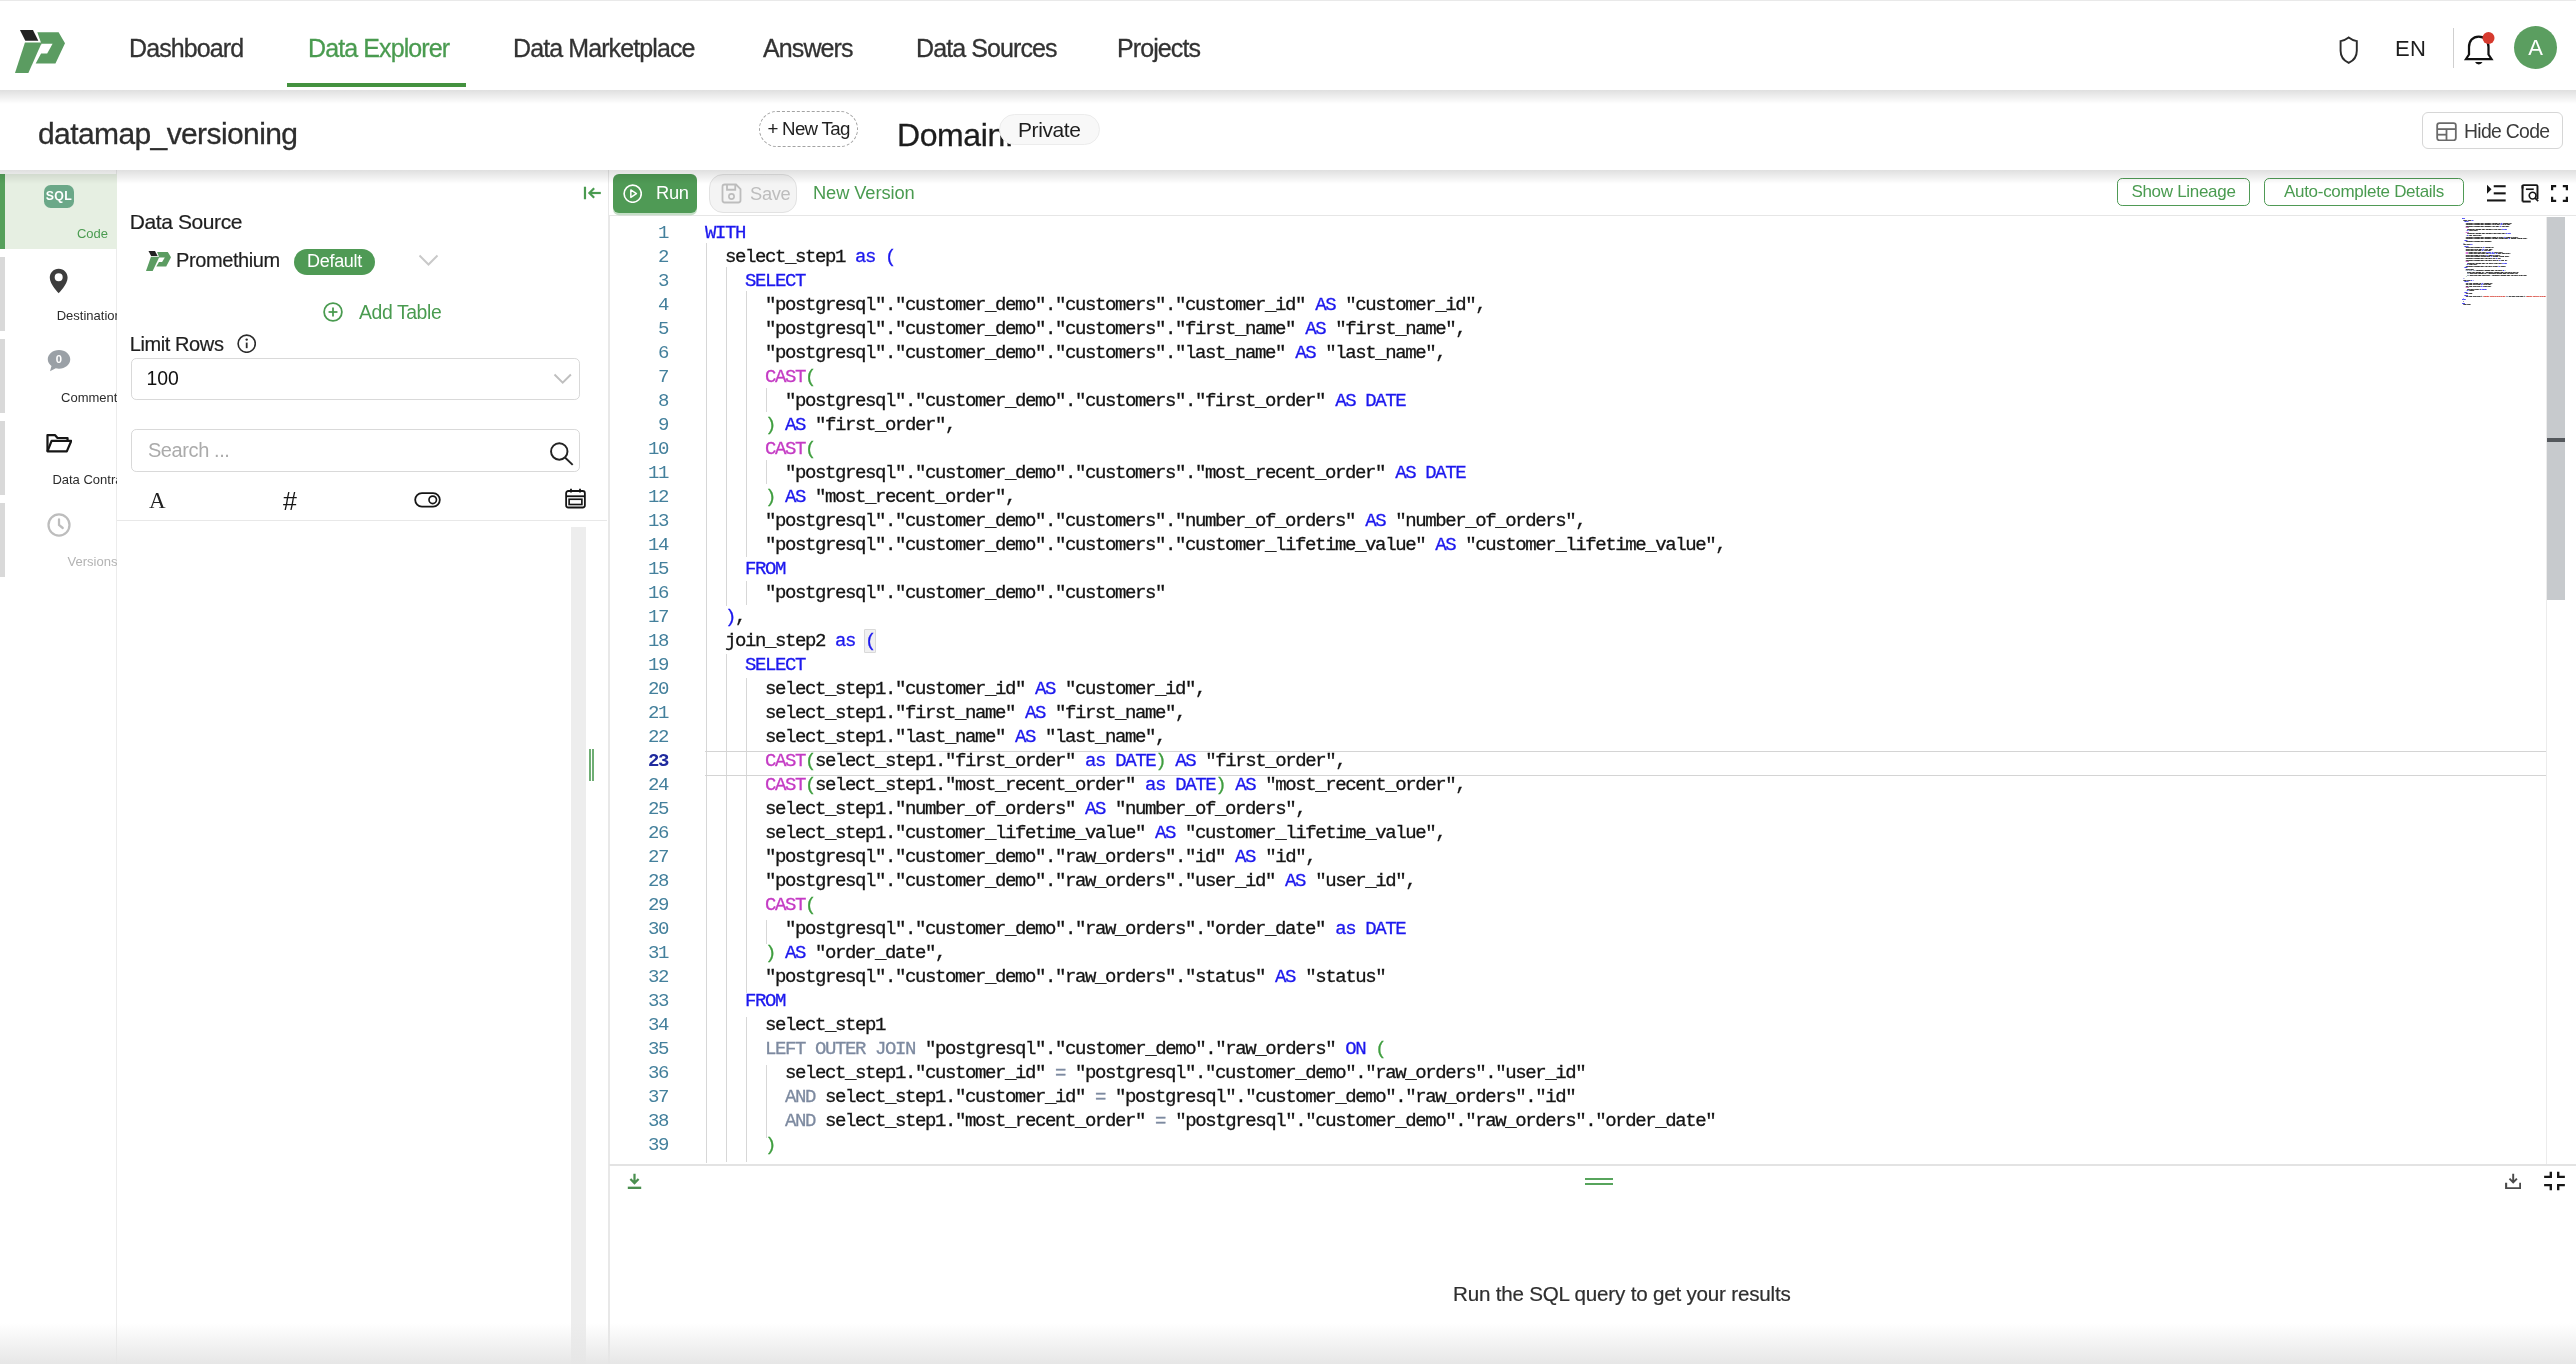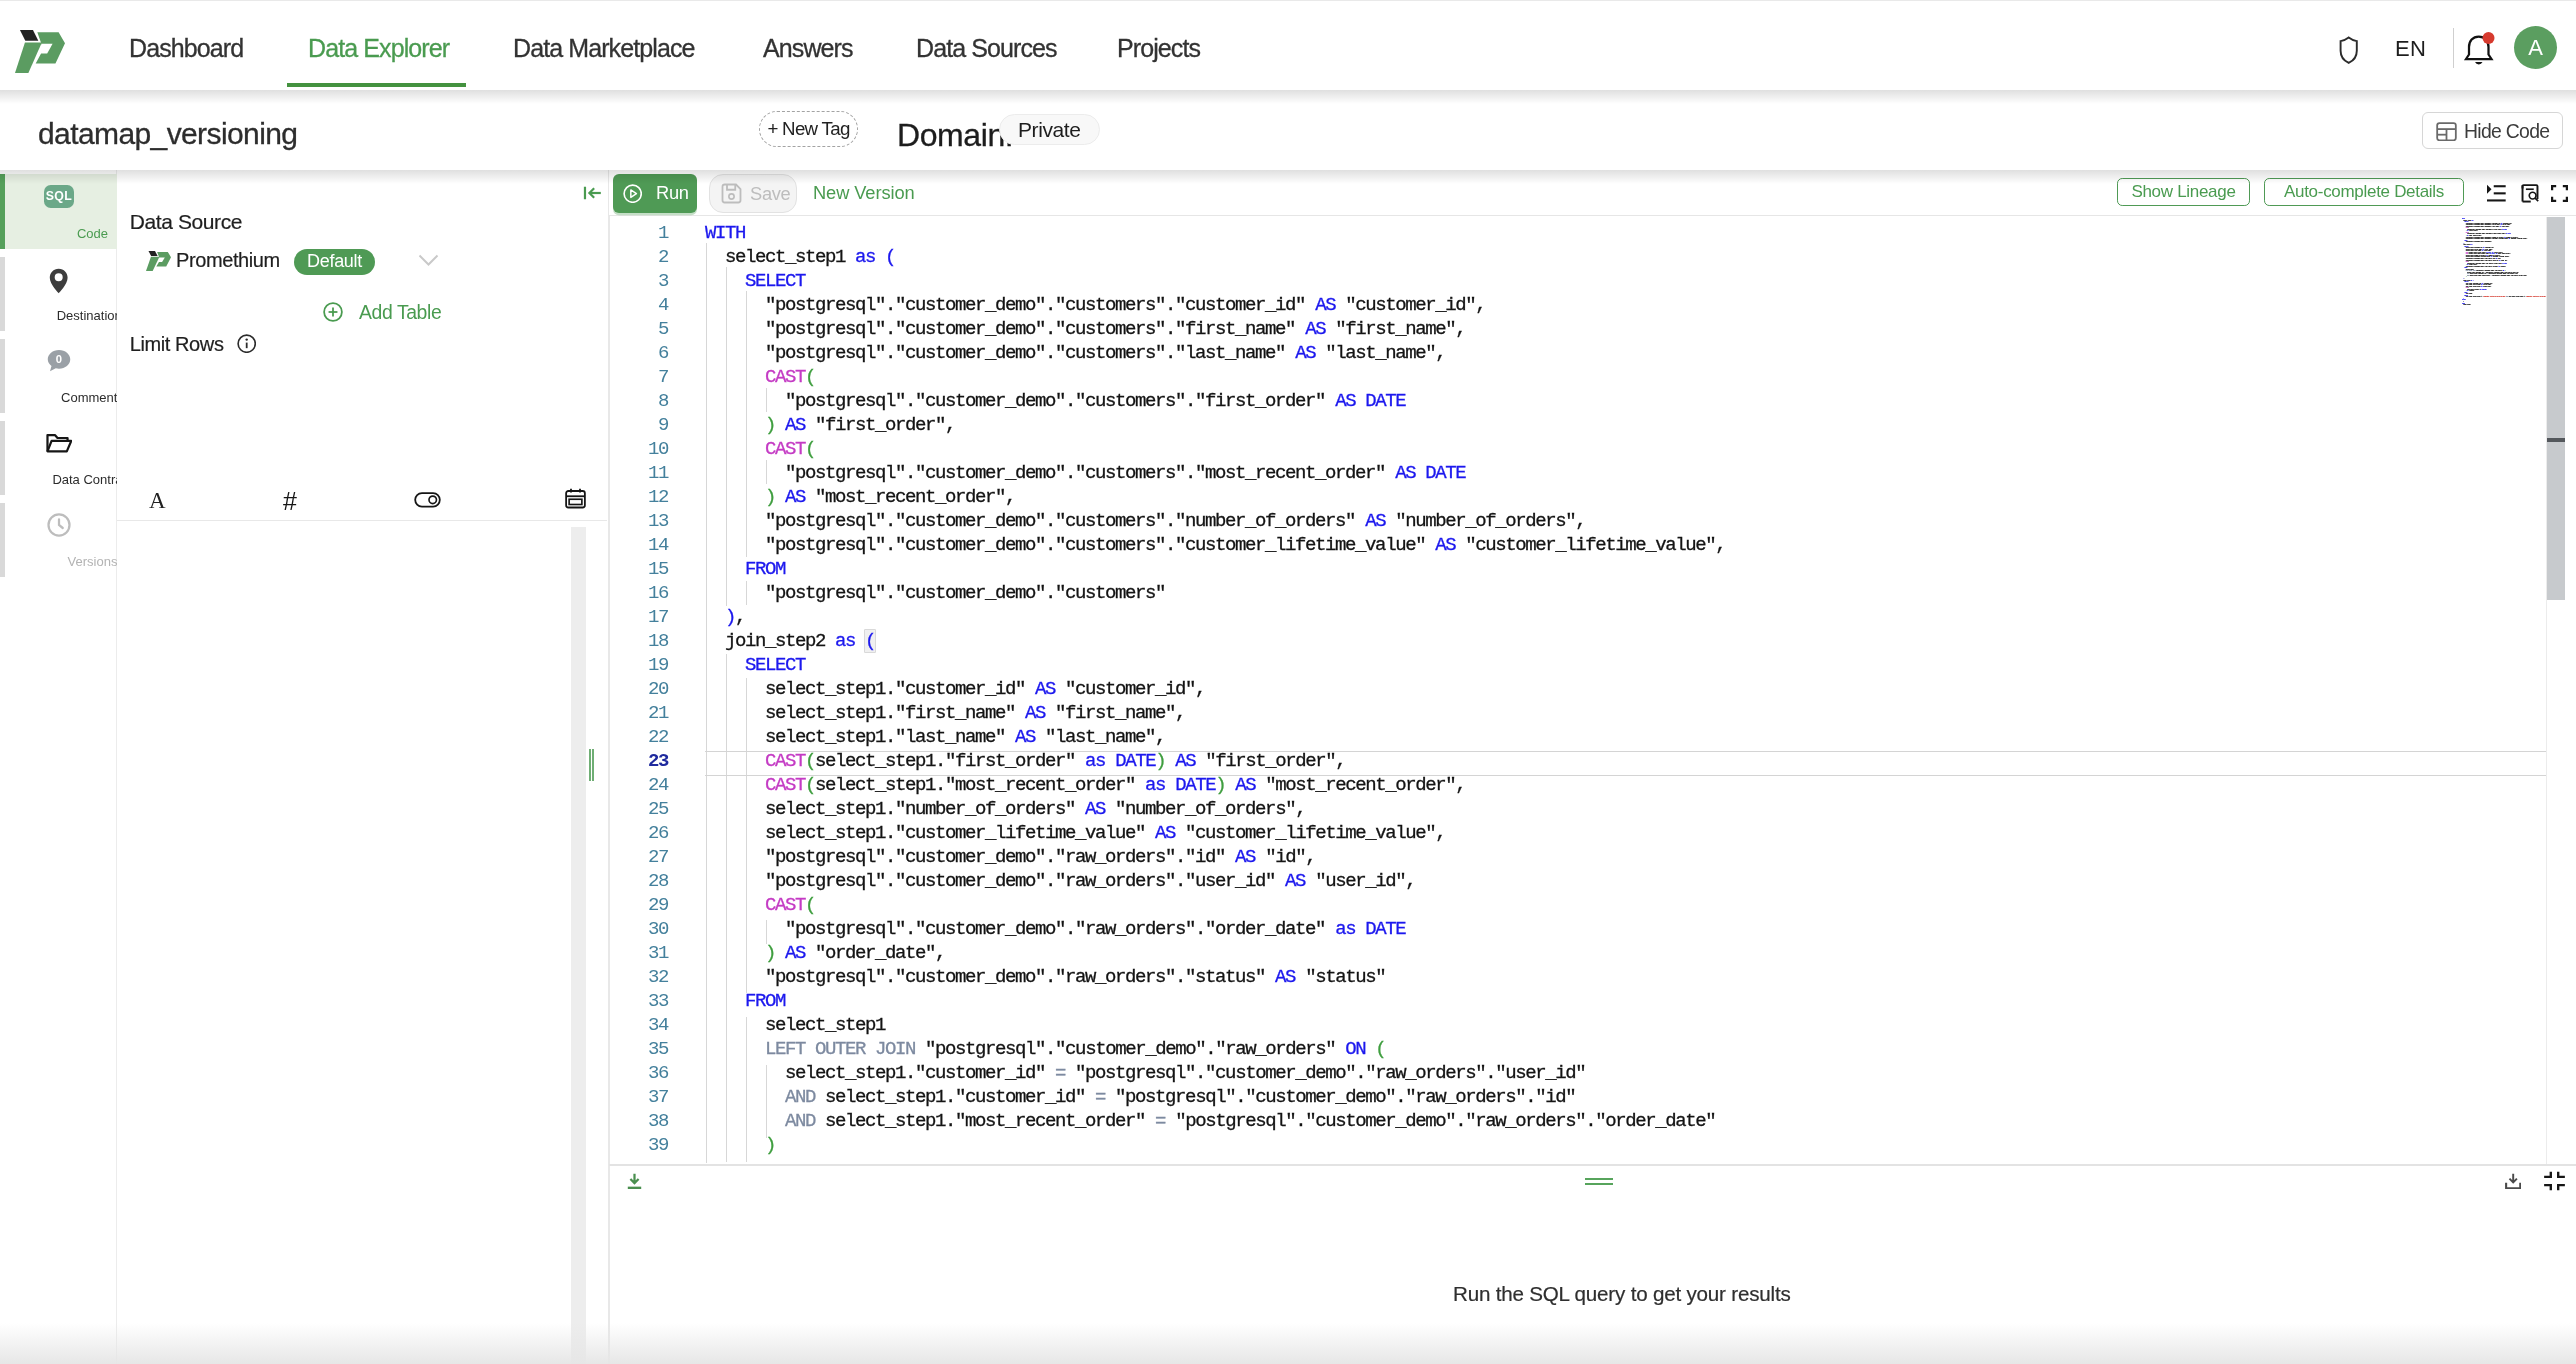--- a/index.html
+++ b/index.html
@@ -199,20 +199,33 @@
     <line x1="13.5" y1="7.5" x2="13.5" y2="19.5" stroke="#4a9b50" stroke-width="2.4"></line>
     <line x1="7.5" y1="13.5" x2="19.5" y2="13.5" stroke="#4a9b50" stroke-width="2.4"></line>
   </svg>
   <div id="addtable">Add Table</div>
   <div id="limitrows">Limit Rows</div>
   <svg class="abs" style="left:120px;top:164px" width="19.4" height="19.4" viewBox="0 0 26 26">
     <circle cx="13" cy="13" r="11.5" fill="none" stroke="#2c2c2c" stroke-width="2.2"></circle>
     <line x1="13" y1="11.5" x2="13" y2="19" stroke="#2c2c2c" stroke-width="2.4"></line>
     <circle cx="13" cy="7.5" r="1.6" fill="#2c2c2c"></circle>
   </svg>
+  <div id="selbox">
+      <span>100</span>
+    <svg class="abs" style="left:421px;top:14px" width="19.4" height="12" viewBox="0 0 26 16">
+      <path d="M2 2 L13 13 L24 2" fill="none" stroke="#bfbfbf" stroke-width="2.6"></path>
+    </svg>
+  </div>
+  <div id="searchbox">
+      <span>Search ...</span>
+    <svg class="abs" style="left:416px;top:10.5px" width="27" height="25.4" viewBox="0 0 36 34">
+      <circle cx="15" cy="14" r="11" fill="none" stroke="#222" stroke-width="2.6"></circle>
+      <line x1="23" y1="22.5" x2="33" y2="32" stroke="#222" stroke-width="2.6"></line>
+    </svg>
+  </div>
   <div class="abs" style="left:32px;top:318px;font-size:23px;font-family:'Liberation Serif',serif;color:#222">A</div>
   <div class="abs" style="left:166px;top:317px;font-size:25px;color:#161616">#</div>
   <svg class="abs" style="left:297px;top:322px" width="27" height="15.7" viewBox="0 0 36 21">
     <rect x="1.5" y="1.5" width="33" height="18" rx="9" fill="none" stroke="#161616" stroke-width="2.4"></rect>
     <circle cx="25" cy="10.5" r="5" fill="none" stroke="#161616" stroke-width="2.2"></circle>
   </svg>
   <svg class="abs" style="left:448px;top:318px" width="21" height="21" viewBox="0 0 28 28">
     <rect x="1.5" y="4" width="25" height="22" rx="3" fill="none" stroke="#161616" stroke-width="2.4"></rect>
     <line x1="1.5" y1="11" x2="26.5" y2="11" stroke="#161616" stroke-width="2.4"></line>
     <rect x="5.5" y="15" width="17" height="7" fill="none" stroke="#161616" stroke-width="2.2"></rect>

